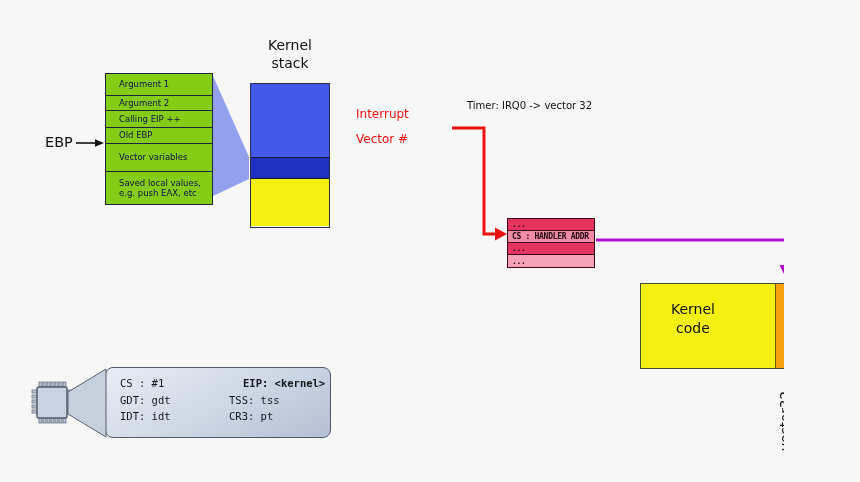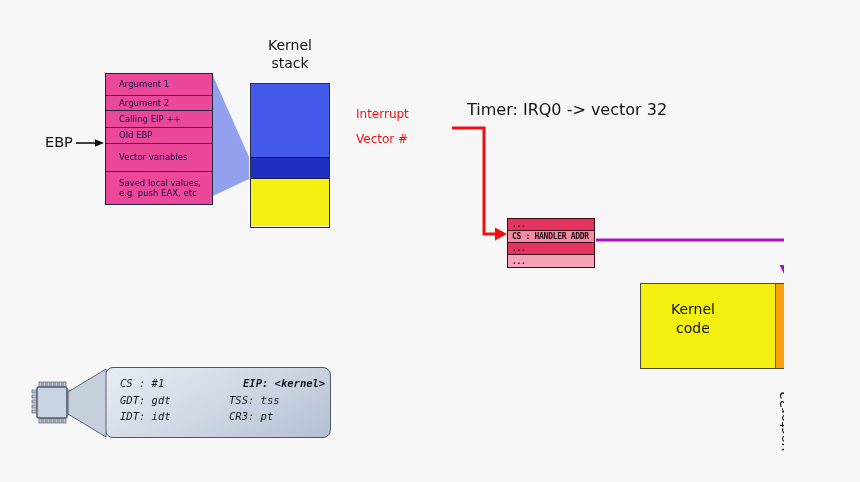--- a/index.html
+++ b/index.html
@@ -16,26 +16,26 @@
   .ctr { text-align:center; }
 
   
   svg.overlay { position:absolute; left:0; top:0; z-index:4; pointer-events:none; }
 
   
   .kernel-stack-title { left:248px; top:36px; width:84px; font-size:14px; line-height:18px; }
   .last-frame-caption { left:90px; top:216px; width:118px; font-size:14.5px; line-height:18px; }
   .ebp-label { left:45px; top:134px; font-size:14.5px; }
   .interrupt-label { left:356px; top:102px; font-size:12px; line-height:25px; color:#ee1111; }
-  .timer-label { left:467px; top:100px; font-size:16px; }
+  .timer-label { left:467px; top:100px; font-size:10px; }
   .idt-title { left:519px; top:198px; font-size:19px;margin-top:17px; }
 
   
   .stack-frame { left:105px; top:73px; width:108px; height:132px;
-    background:#ec4899; border:1px solid #1c2340; z-index:2; }
+    background:#84cc16; border:1px solid #1c2340; z-index:2; }
   .sf-row { display:flex; align-items:center; padding-left:13px;
     font-size:8.5px; line-height:10.5px; color:#0d1342;
     border-bottom:1px solid #1c2340; }
   .sf-row:nth-child(1){ height:22px; }
   .sf-row:nth-child(2){ height:15px; }
   .sf-row:nth-child(3){ height:17px; }
   .sf-row:nth-child(4){ height:16px; }
   .sf-row:nth-child(5){ height:28px; }
   .sf-row:nth-child(6){ height:32px; border-bottom:none; }
 
@@ -66,21 +66,21 @@
   .vector32-label { left:741px; top:412px; width:90px; height:18px;
     transform:rotate(-90deg); font-size:13.5px; }
 
   
   .chip-svg { position:absolute; left:28px; top:374px; z-index:2; }
   .registers-box { left:105px; top:367px; width:226px; height:71px;
     border:1.5px solid #4e5869; border-radius:8px;
     background:linear-gradient(150deg,#e8edf4 0%,#cdd6e3 55%,#b4bfd2 100%);
     padding:7px 0 0 14px; z-index:3;
     font-family:"DejaVu Sans Mono", monospace; font-size:10.5px; line-height:16.5px; color:#15181d; }
-  .reg-row { display:flex;font-style:italic; }
+  .reg-row { display:flex; }
   .reg-left { width:109px; }
   .reg-bold { font-weight:bold;margin-left:14px; }
 </style>
 </head>
 <body>
 
 <div class="canvas">
 
   <svg class="overlay" width="860" height="482" viewBox="0 0 860 482">
 

